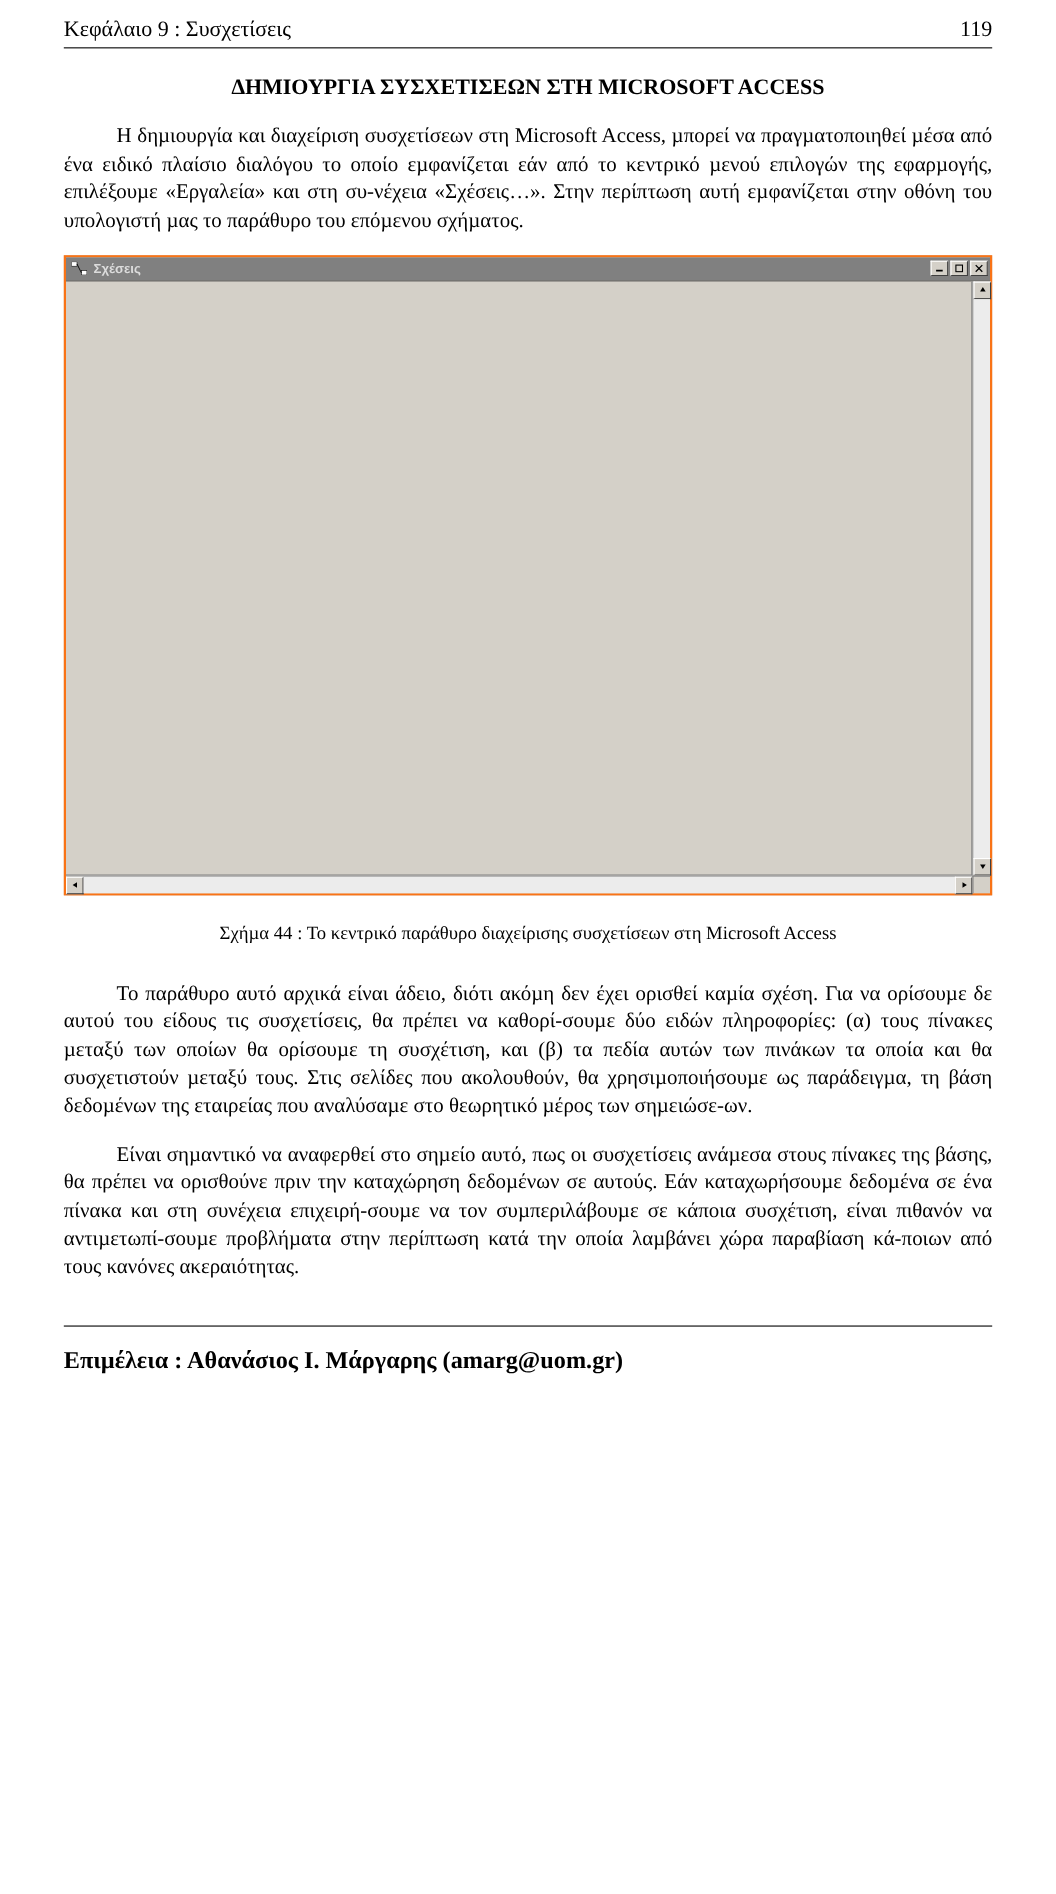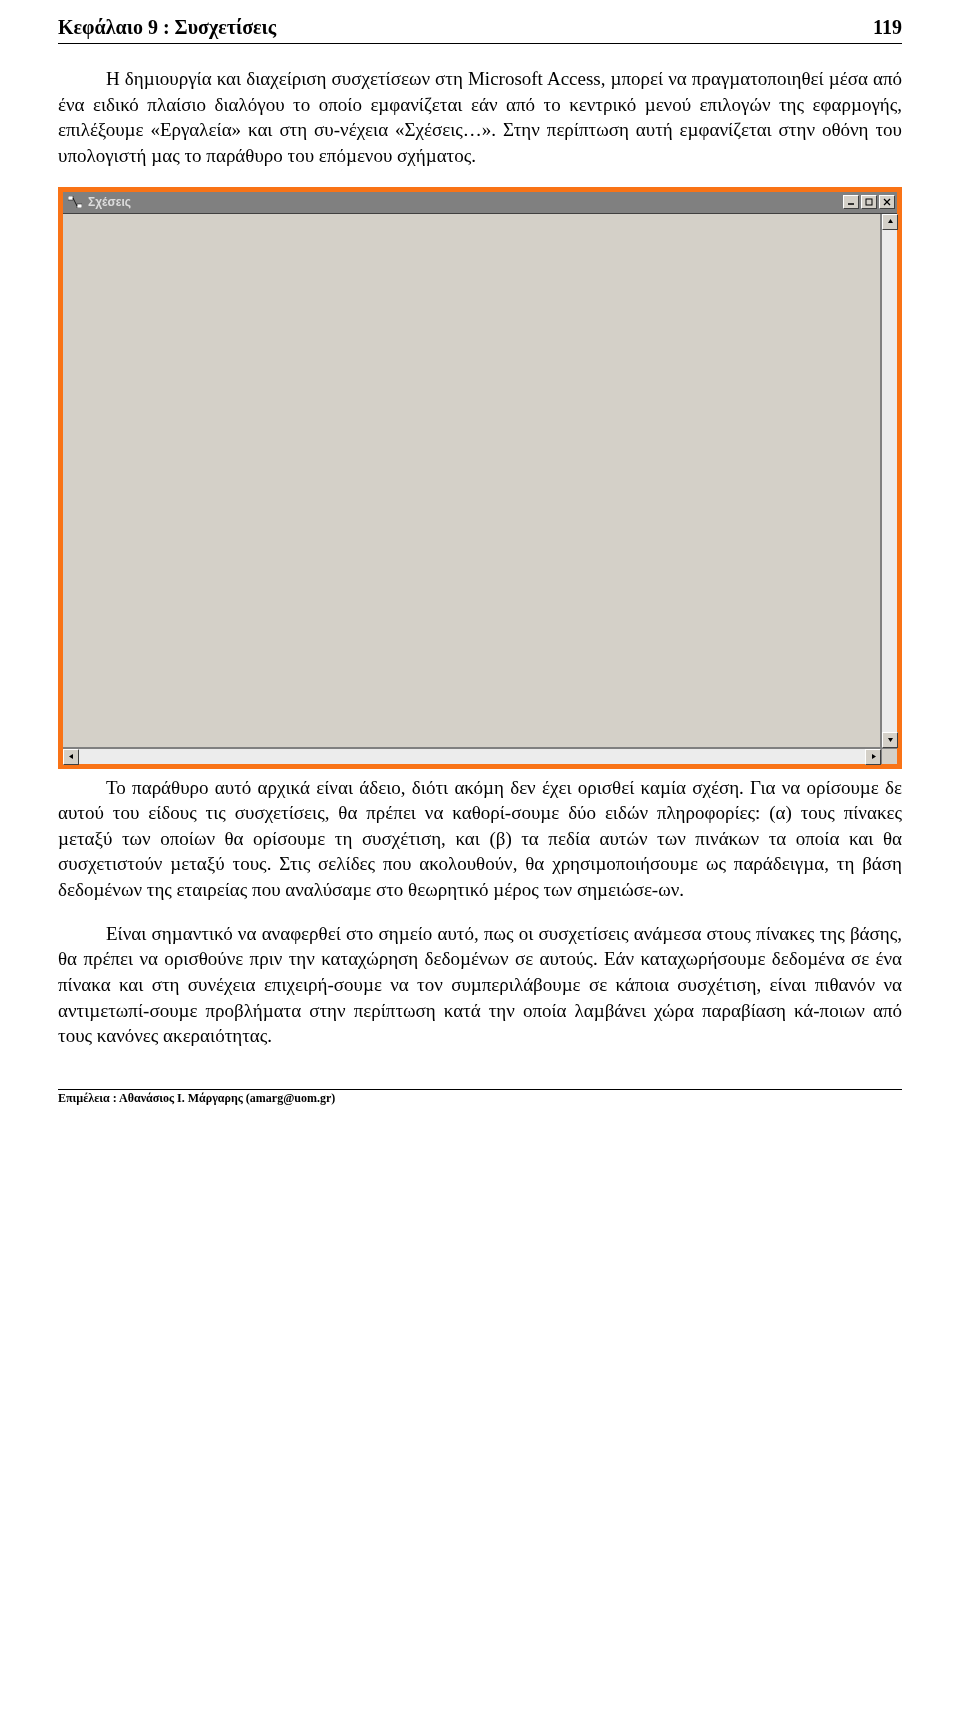--- a/index.html
+++ b/index.html
@@ -11,21 +11,21 @@
     color: #000;
     font-size: 19px;
     line-height: 1.35;
   }
   .page {
     padding: 14px 58px 40px 58px;
   }
   .header-line {
     display: flex;
     justify-content: space-between;
-    font-weight: bold;
+    font-weight: normal;
     font-size: 20px;
     border-bottom: 1.5px solid #000;
     padding-bottom: 2px;
     margin-bottom: 22px;
   }
   .para {
     text-align: justify;
     text-indent: 48px;
     margin-bottom: 18px;
   }
@@ -37,29 +37,29 @@
   }
   .bold-inline { font-weight: normal; }
   .underline { }
   .caption {
     text-align: center;
     font-size: 17px;
     margin: 24px 0 30px 0;
   }
   .footer-line {
     font-weight: bold;
-    font-size: 12px;
+    font-size: 22px;
     border-top: 1.5px solid #000;
-    padding-top: 0;
+    padding-top: 16px;
     margin-top: 40px;
   }
 
   
   .win {
-    border: 5px solid #f97316;
+    border: 2px solid #f97316;
     width: 100%;
     height: 582px;
     margin: 6px 0 6px 0;
     display: flex;
     flex-direction: column;
     background: #d4d0c8;
     font-family: Tahoma, Arial, sans-serif;
     font-size: 12px;
   }
   .titlebar {
@@ -161,20 +161,21 @@
 </head>
 <body>
 
 <div class="page">
   <div class="header-line">
     <span>Κεφάλαιο 9 : Συσχετίσεις</span>
     <span>119</span>
   </div>
 
 
+  <div class="section-heading">∆ΗΜΙΟΥΡΓΙΑ ΣΥΣΧΕΤΙΣΕΩΝ ΣΤΗ MICROSOFT ACCESS</div>
 
   <p class="para">
     <span>Η δηµιουργία και διαχείριση συσχετίσεων στη </span><span class="bold-inline">Microsoft Access</span><span>, µπορεί να πραγµατοποιηθεί  µέσα από ένα ειδικό πλαίσιο διαλόγου το οποίο εµφανίζεται εάν από το κεντρικό µενού επιλογών της εφαρµογής, επιλέξουµε </span><span class="bold-inline">«Εργαλεία»</span><span> και στη συ-νέχεια </span><span class="bold-inline">«Σχέσεις…»</span><span>. Στην περίπτωση αυτή εµφανίζεται στην οθόνη του υπολογιστή µας το παράθυρο του επόµενου σχήµατος.</span>
   </p>
 
   <div class="win">
     <div class="titlebar">
       <span class="titlebar-icon">
         <svg width="14" height="12" viewBox="0 0 14 12">
           <rect x="0" y="0" width="5" height="4" fill="#fff" stroke="#000" stroke-width="0.5"></rect>
@@ -231,20 +232,23 @@
             <svg width="7" height="7" viewBox="0 0 7 7">
                 <polygon points="2,1 6,3.5 2,6" fill="#000"></polygon>
               </svg>
           </div>
         </div>
         <div class="corner"></div>
       </div>
     </div>
   </div>
 
+  <p class="caption">
+    <span class="bold-inline">Σχήµα 44 : </span><span>Το κεντρικό παράθυρο διαχείρισης συσχετίσεων στη Microsoft Access</span>
+  </p>
 
   <p class="para">
     <span>Το παράθυρο αυτό αρχικά είναι άδειο, διότι ακόµη δεν έχει ορισθεί καµία σχέση. Για να ορίσουµε δε αυτού του είδους τις συσχετίσεις, θα πρέπει να καθορί-σουµε δύο ειδών πληροφορίες: </span><span class="bold-inline">(α) τους πίνακες µεταξύ των οποίων θα ορίσουµε τη συσχέτιση, και (β) τα πεδία αυτών των πινάκων τα οποία και θα συσχετιστούν µεταξύ τους</span><span>. Στις σελίδες που ακολουθούν, θα χρησιµοποιήσουµε ως παράδειγµα, τη βάση δεδοµένων της εταιρείας που αναλύσαµε στο θεωρητικό µέρος των σηµειώσε-ων.</span>
   </p>
 
   <p class="para">
     <span>Είναι σηµαντικό να αναφερθεί στο σηµείο αυτό, πως οι συσχετίσεις ανάµεσα στους πίνακες της βάσης, </span><span class="underline">θα πρέπει να ορισθούνε πριν την καταχώρηση δεδοµένων σε αυτούς</span><span>. Εάν καταχωρήσουµε δεδοµένα σε ένα πίνακα και στη συνέχεια επιχειρή-σουµε να τον συµπεριλάβουµε σε κάποια συσχέτιση, είναι πιθανόν να αντιµετωπί-σουµε προβλήµατα στην περίπτωση κατά την οποία λαµβάνει χώρα παραβίαση κά-ποιων από τους κανόνες ακεραιότητας.</span>
   </p>
 
   <div class="footer-line">Επιµέλεια : Αθανάσιος Ι. Μάργαρης (amarg@uom.gr)</div>

